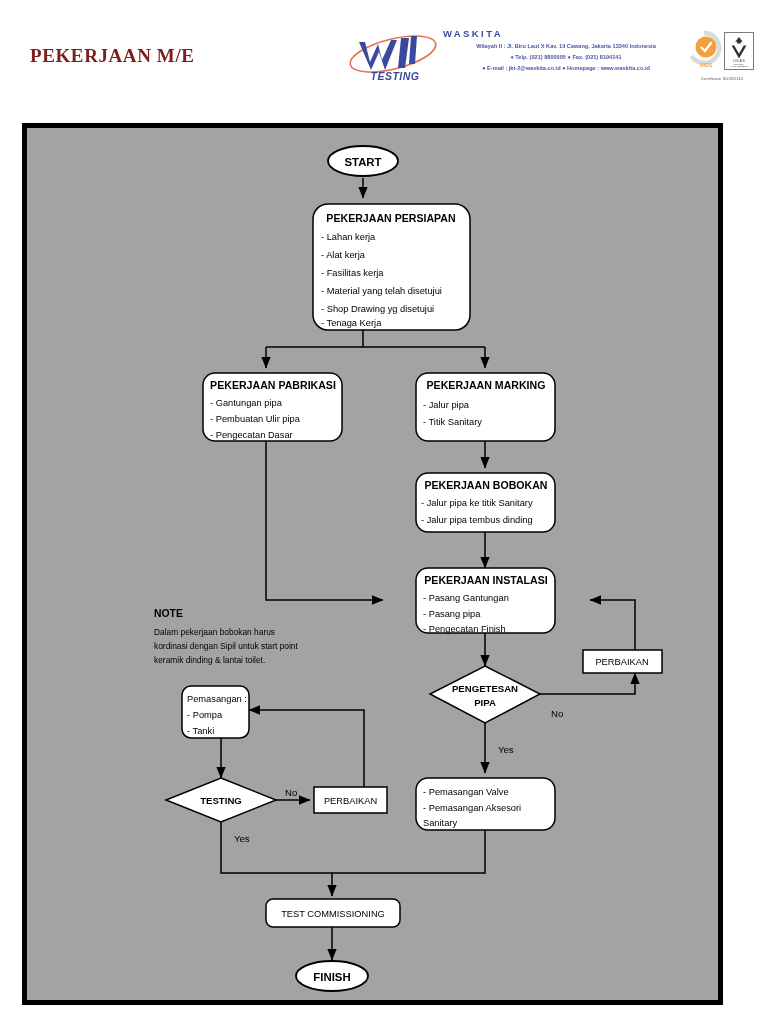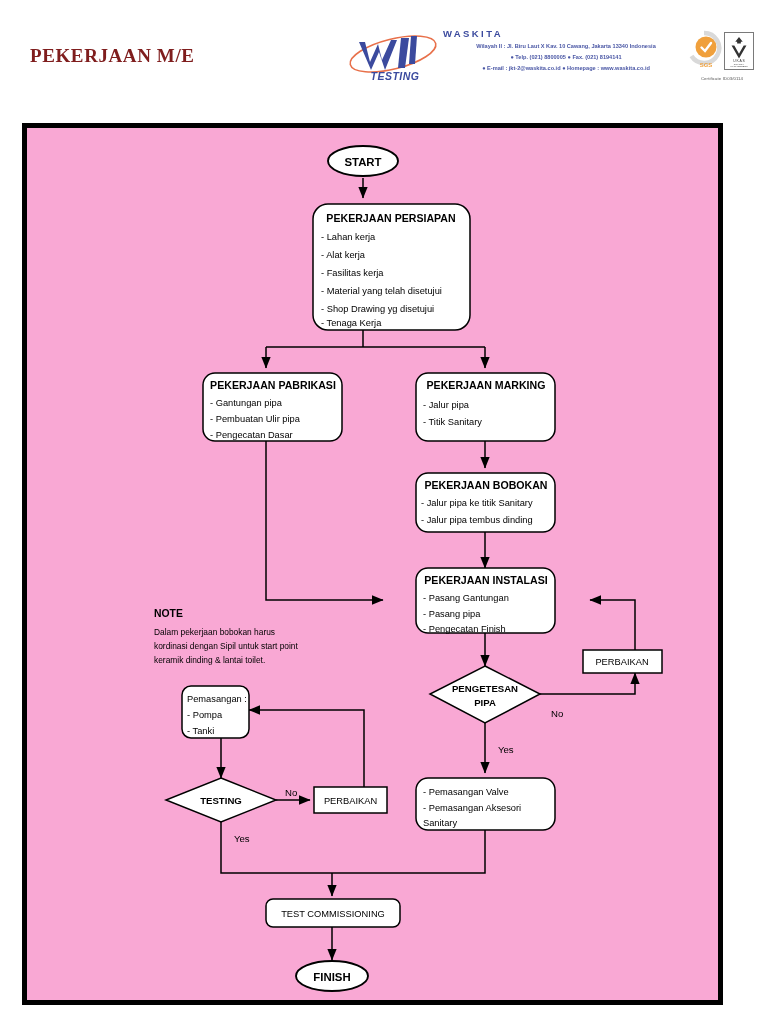--- a/index.html
+++ b/index.html
@@ -27,21 +27,21 @@
   
   #certs{position:absolute;left:686px;top:30px;width:72px;height:62px;}
   #cert-sgs{position:absolute;left:0;top:0;width:36px;height:40px;}
   #cert-ukas{position:absolute;left:38px;top:2px;width:30px;height:38px;
      border:1px solid #7a7a7a;box-sizing:border-box;background:#fff;}
   #cert-caption{position:absolute;left:0;top:46px;width:72px;text-align:center;
      font-size:4.3px;color:#555;letter-spacing:.1px;}
 
   
   #frame{position:absolute;left:22px;top:123px;width:701px;height:882px;
-     border:5px solid #000;box-sizing:border-box;background:#f9a8d4;}
+     border:5px solid #000;box-sizing:border-box;background:#a3a3a3;}
   #flow{position:absolute;left:0;top:0;width:691px;height:872px;display:block;}
 
   
   .nd-title{font-family:"Liberation Sans",sans-serif;font-size:10.6px;font-weight:bold;fill:#000;}
   .nd-item{font-family:"Liberation Sans",sans-serif;font-size:9.3px;fill:#000;}
   .nd-term{font-family:"Liberation Sans",sans-serif;font-size:11.4px;font-weight:bold;fill:#000;}
   .nd-dec{font-family:"Liberation Sans",sans-serif;font-size:9.6px;font-weight:bold;fill:#000;}
   .nd-plain{font-family:"Liberation Sans",sans-serif;font-size:9.3px;fill:#000;}
   .nd-edge{font-family:"Liberation Sans",sans-serif;font-size:9.6px;fill:#000;}
   .note-h{font-family:"Liberation Sans",sans-serif;font-size:10.4px;font-weight:bold;fill:#000;}

